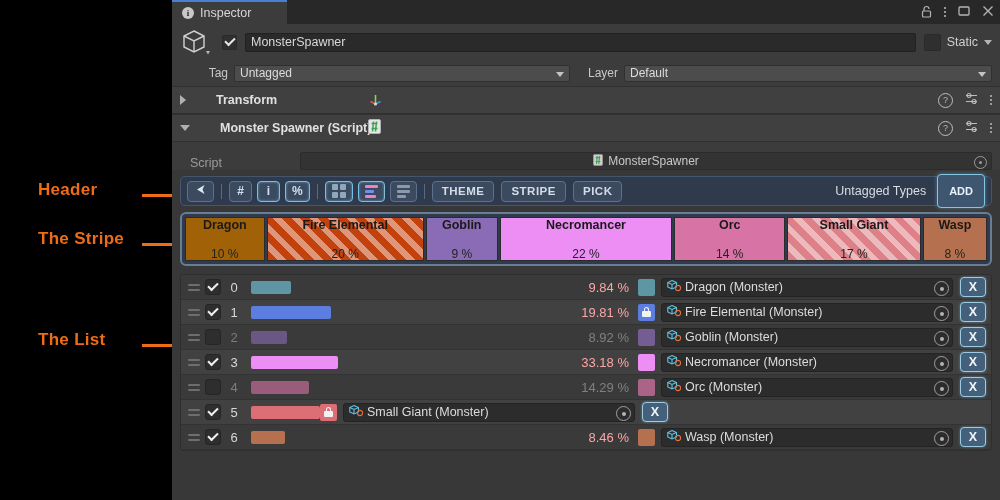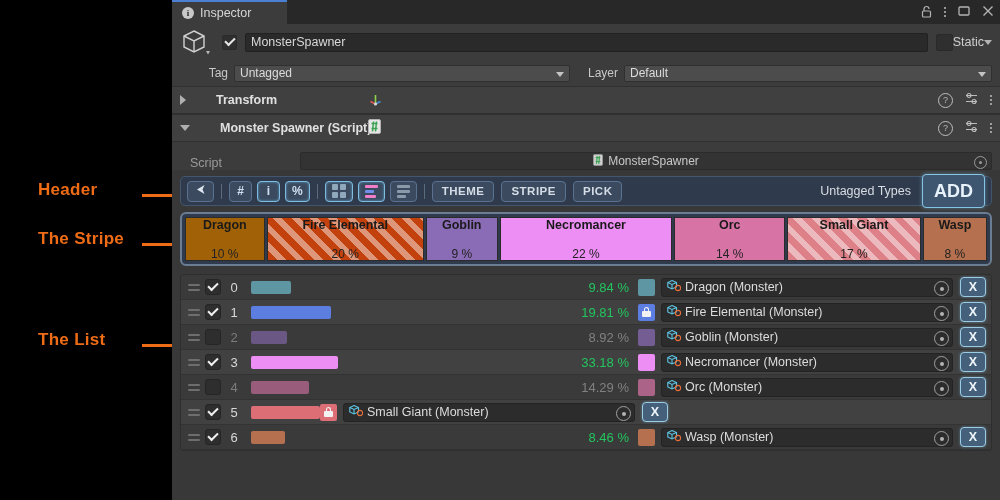--- a/index.html
+++ b/index.html
@@ -61,21 +61,21 @@
   }
   .chk.on:after{
     content:"";width:8px;height:4px;border-left:2px solid #e6e6e6;border-bottom:2px solid #e6e6e6;
     transform:rotate(-45deg) translate(1px,-1px);
   }
   .namefield{
     flex:1;height:19px;background:#2a2a2a;border:1px solid #212121;border-radius:2px;
     display:flex;align-items:center;padding:0 5px;color:#d8d8d8;font-size:12.5px;
     box-sizing:border-box;
   }
-  .static-wrap{display:flex;align-items:center;flex:none;}
+  .static-wrap{display:flex;align-items:center;gap:6px;flex:none;}
   .static-box{width:15px;height:15px;border:1px solid #2a2a2a;background:#2f2f2f;border-radius:2px;}
   .static-lbl{font-size:12.5px;color:#cfcfcf;}
   .caret{width:0;height:0;border-left:4px solid transparent;border-right:4px solid transparent;border-top:5px solid #b4b4b4;}
 
   .taglayer{
     height:26px;display:flex;align-items:center;gap:6px;padding:0 8px;background:#3c3c3c;
   }
   .fld-lbl{font-size:12px;color:#c8c8c8;text-align:right;}
   .popup{
     height:17px;background:#4c4c4c;border:1px solid #303030;border-radius:2px;
@@ -123,21 +123,21 @@
     box-sizing:border-box;padding:0 6px;
   }
   .tbtn{border:1px solid #5a7290;}
   .tbtn.glow{border-color:#7fbde0;box-shadow:0 0 3px #5a9cc4 inset;}
   .tbtn.text{font-size:11.5px;font-weight:bold;letter-spacing:.5px;color:#d5dde6;padding:0 9px;}
   .tsep{width:1px;height:15px;background:#5a6b80;margin:0 2px;}
   .tb-spacer{flex:1;}
   .mt-label{font-size:12.5px;color:#d7dde4;margin-right:6px;}
   .addbtn{
     height:23px;padding:16px 11px;border:1px solid #86c4e4;border-radius:4px;background:#3e5670;
-    display:flex;align-items:center;justify-content:center;color:#e8f2fa;font-size:18px;font-weight:bold;
+    display:flex;align-items:center;justify-content:center;color:#e8f2fa;font-size:11px;font-weight:bold;
     box-shadow:0 0 4px rgba(120,190,230,.5);box-sizing:border-box;
   }
   .ico-grid{display:grid;grid-template-columns:6px 6px;grid-template-rows:6px 6px;gap:2px;}
   .ico-grid i{display:block;background:#8fa8bb;border-radius:1px;}
   .ico-bars{display:flex;flex-direction:column;gap:2px;align-items:flex-start;}
   .ico-bars i{display:block;height:3px;border-radius:1px;}
   .ico-lines{display:flex;flex-direction:column;gap:2px;align-items:flex-start;}
   .ico-lines i{display:block;height:3px;border-radius:1px;background:#8a9aa8;}
 
   
@@ -171,21 +171,21 @@
     width:16px;height:16px;border:1px solid #252525;background:#2e2e2e;border-radius:3px;
     display:flex;align-items:center;justify-content:center;flex:none;margin-left:3px;box-sizing:border-box;
   }
   .lchk.on:after{
     content:"";width:8px;height:4px;border-left:2px solid #f0f0f0;border-bottom:2px solid #f0f0f0;
     transform:rotate(-45deg) translate(1px,-1px);
   }
   .idx{width:26px;text-align:center;font-size:13px;color:#d8d8d8;flex:none;}
   .idx.dim{color:#7c7c7c;}
   .bar{height:13px;border-radius:2px;flex:none;margin-left:4px;}
-  .pctcell{flex:1;text-align:right;font-size:13px;color:#22c55e;padding-right:9px;}
+  .pctcell{flex:1;text-align:right;font-size:13px;color:#fca5a5;padding-right:9px;}
   .pctcell.dim{color:#808080;}
   .swatch{
     width:17px;height:17px;border-radius:2px;flex:none;margin-right:6px;
     display:flex;align-items:center;justify-content:center;position:relative;
   }
   .lockg{width:9px;height:10px;position:relative;}
   .lockg .body{position:absolute;left:0;bottom:0;width:9px;height:6px;background:#f2f2f2;border-radius:1px;}
   .lockg .shk{position:absolute;left:2px;top:0;width:5px;height:5px;border:1.5px solid #f2f2f2;border-bottom:none;border-radius:3px 3px 0 0;box-sizing:border-box;}
   .of2{
     flex:0 0 292px;height:19px;background:#2c2c2c;border:1px solid #232323;border-radius:3px;

